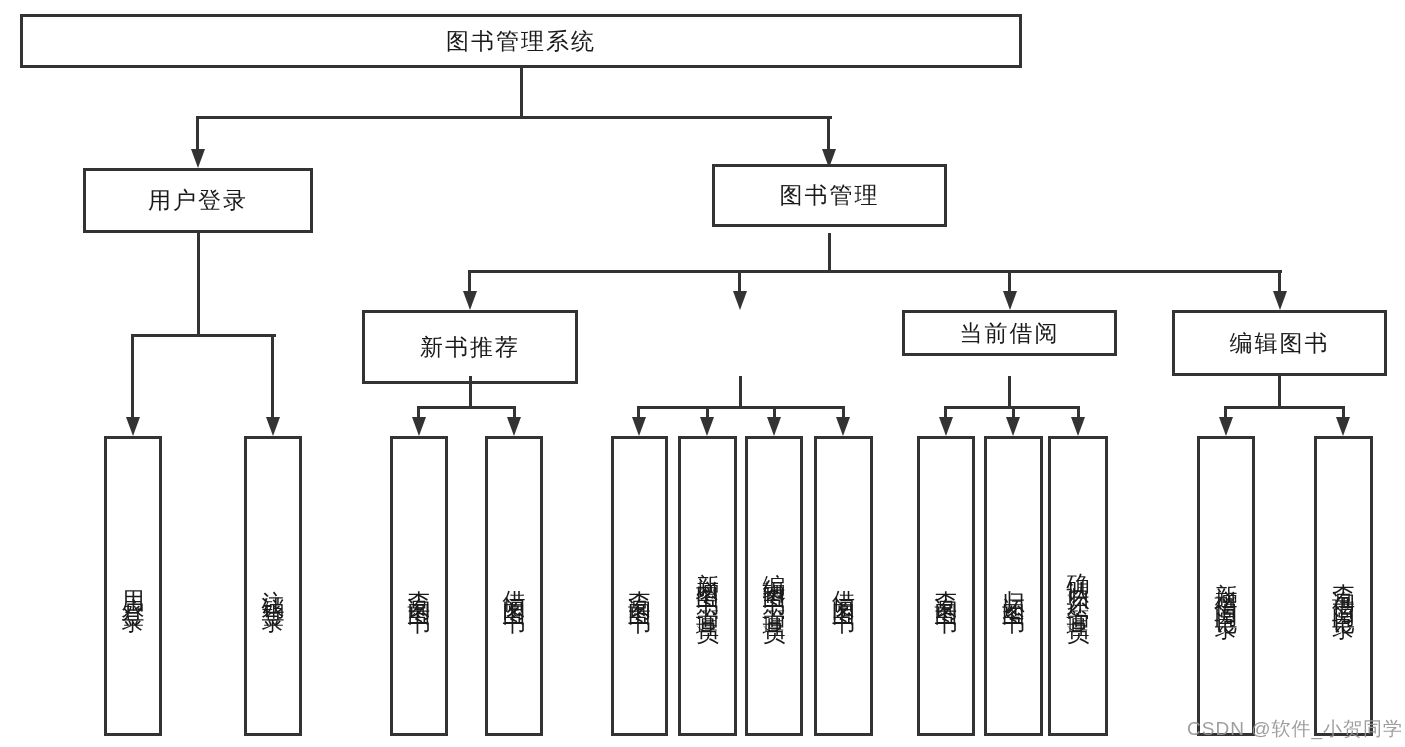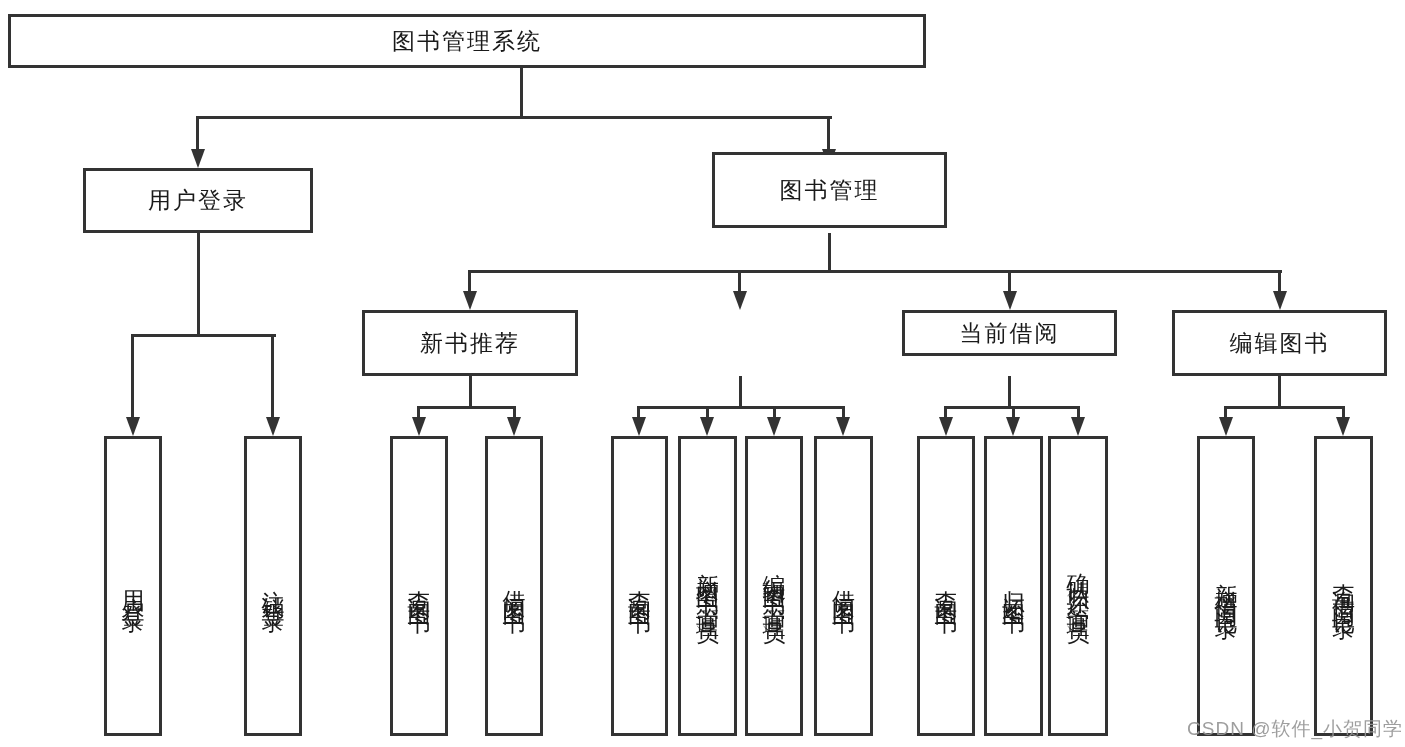--- a/index.html
+++ b/index.html
@@ -62,35 +62,35 @@
     letter-spacing:1px;
     z-index:10;
     white-space:nowrap;
   }
 </style>
 </head>
 <body>
 
 <div id="canvas">
 
-  <div class="hbox" style="left:8px;top:14px;width:918px;height:54px">
+  <div class="hbox" style="left:20px;top:14px;width:1002px;height:54px">
     <span class="hlabel">图书管理系统</span>
   </div>
 
   <div class="vline" style="left:520px;top:68px;height:50px"></div>
   <div class="hline" style="left:196px;top:116px;width:636px"></div>
   <div class="vline" style="left:196px;top:116px;height:36px"></div>
   <div class="arrowhead" style="left:191px;top:149px"></div>
   <div class="vline" style="left:827px;top:116px;height:36px"></div>
   <div class="arrowhead" style="left:822px;top:149px"></div>
 
   <div class="hbox" style="left:83px;top:168px;width:230px;height:65px">
     <span class="hlabel">用户登录</span>
   </div>
-  <div class="hbox" style="left:712px;top:152px;width:235px;height:76px">
+  <div class="hbox" style="left:712px;top:164px;width:235px;height:63px">
     <span class="hlabel">图书管理</span>
   </div>
 
   <div class="vline" style="left:197px;top:233px;height:103px"></div>
   <div class="hline" style="left:131px;top:334px;width:145px"></div>
   <div class="vline" style="left:131px;top:334px;height:86px"></div>
   <div class="arrowhead" style="left:126px;top:417px"></div>
   <div class="vline" style="left:271px;top:334px;height:86px"></div>
   <div class="arrowhead" style="left:266px;top:417px"></div>
 
@@ -98,21 +98,21 @@
   <div class="hline" style="left:468px;top:270px;width:814px"></div>
   <div class="vline" style="left:468px;top:270px;height:24px"></div>
   <div class="arrowhead" style="left:463px;top:291px"></div>
   <div class="vline" style="left:738px;top:270px;height:24px"></div>
   <div class="arrowhead" style="left:733px;top:291px"></div>
   <div class="vline" style="left:1008px;top:270px;height:24px"></div>
   <div class="arrowhead" style="left:1003px;top:291px"></div>
   <div class="vline" style="left:1278px;top:270px;height:24px"></div>
   <div class="arrowhead" style="left:1273px;top:291px"></div>
 
-  <div class="hbox" style="left:362px;top:310px;width:216px;height:66px">
+  <div class="hbox" style="left:362px;top:310px;width:216px;height:74px">
     <span class="hlabel">新书推荐</span>
   </div>
   <div class="hbox" style="left:902px;top:310px;width:215px;height:46px">
     <span class="hlabel">当前借阅</span>
   </div>
   <div class="hbox" style="left:1172px;top:310px;width:215px;height:66px">
     <span class="hlabel">编辑图书</span>
   </div>
 
   <div class="vline" style="left:469px;top:376px;height:32px"></div>

